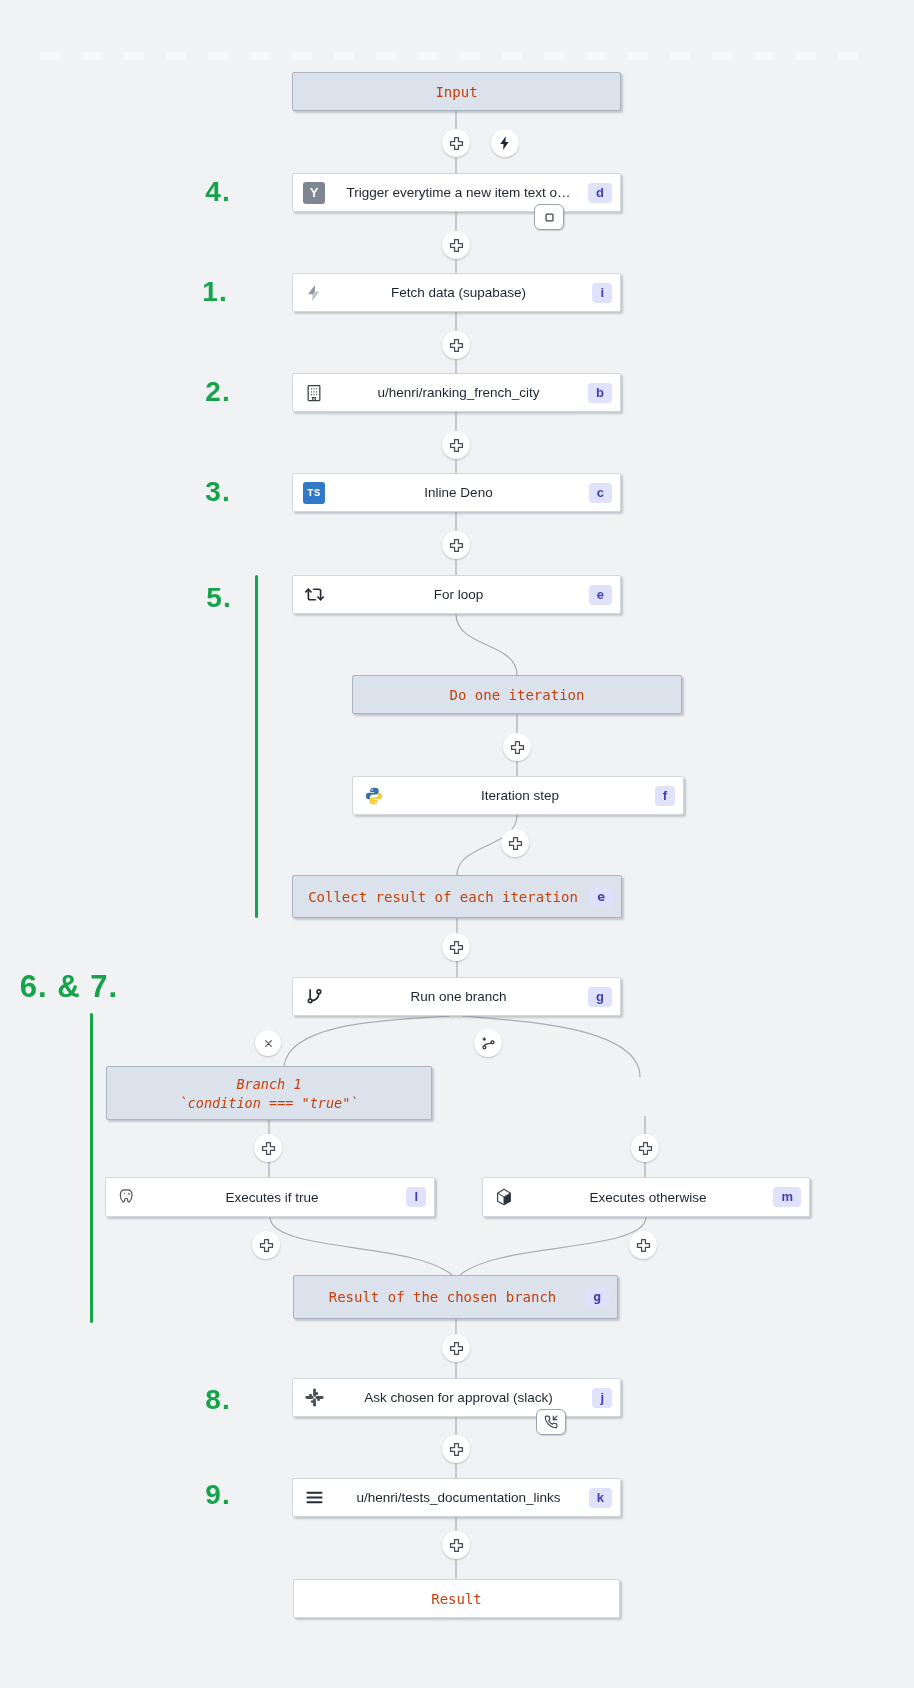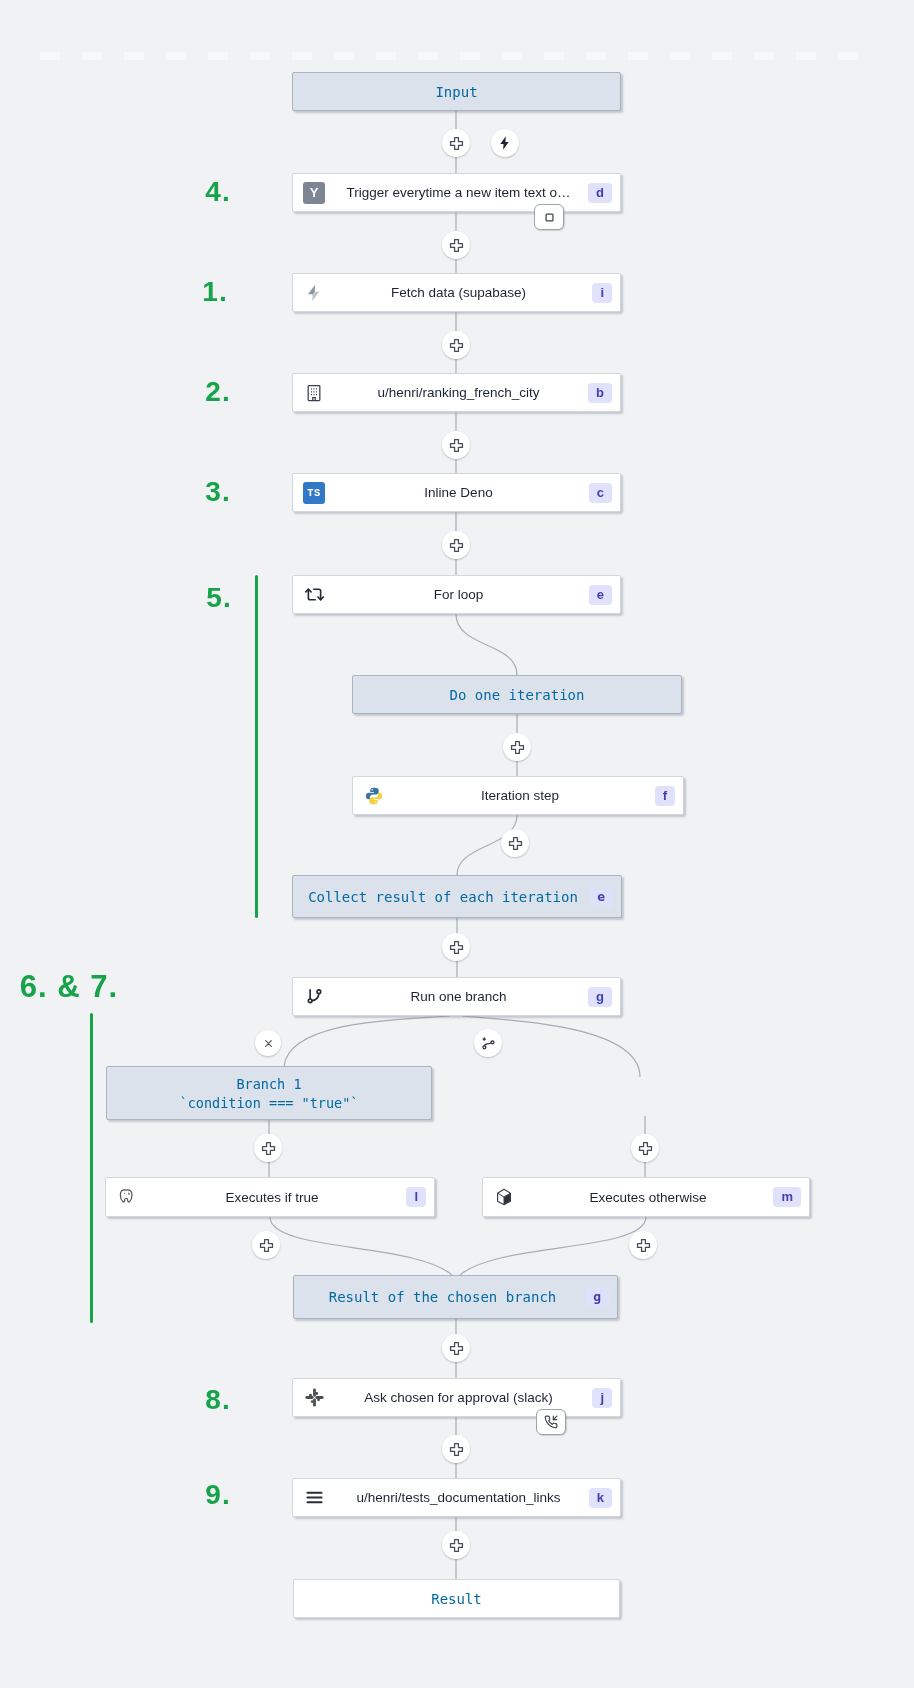--- a/index.html
+++ b/index.html
@@ -15,25 +15,25 @@
         box-sizing:border-box;background:#fff;border:1px solid #d2d6dd;border-radius:2px;
         box-shadow:2px 2px 2px rgba(125,130,142,.38);cursor:pointer;}
   .node .nlabel{flex:1;text-align:center;font-size:13.5px;color:#1c2330;padding:0 40px 0 44px;
         white-space:nowrap;overflow:hidden;}
   .node .nicon{position:absolute;left:10px;display:flex;align-items:center;justify-content:center;
         width:22px;height:22px;}
   .badge{position:absolute;right:8px;top:50%;transform:translateY(-50%);
         background:#e0e2fb;color:#4240b0;font-weight:bold;font-size:13px;
         padding:2px 8px;border-radius:4px;line-height:16px;}
   .mono{background:#dbe2ec;border:1px solid #a9b4c2;font-family:"DejaVu Sans Mono","Liberation Mono",monospace;}
-  .mono .mlabel{font-size:14px;color:#0369a1;text-align:center;white-space:nowrap;}
+  .mono .mlabel{font-size:14px;color:#c2410c;text-align:center;white-space:nowrap;}
   .mono .badge{background:#dfe1fa;}
   .mono.white{background:#fff;border:1px solid #d2d6dd;}
   .twoline{flex-direction:column;justify-content:center;gap:1px;}
-  .twoline .mlabel{font-size:13.5px;line-height:18px;}
+  .twoline .mlabel{font-size:13.5px;line-height:18px;font-style:italic;}
 
   
   .circ{position:absolute;z-index:3;width:28px;height:28px;border-radius:50%;background:#fff;
         box-shadow:0 1px 2px rgba(0,0,0,.22);display:flex;align-items:center;justify-content:center;
         cursor:pointer;}
   .circ.small{width:26px;height:26px;}
   .miniframe{position:absolute;z-index:4;background:#fff;border:1px solid #9ba3ae;border-radius:6px;
         display:flex;align-items:center;justify-content:center;box-shadow:1px 1px 1px rgba(120,125,135,.3);}
 
   

